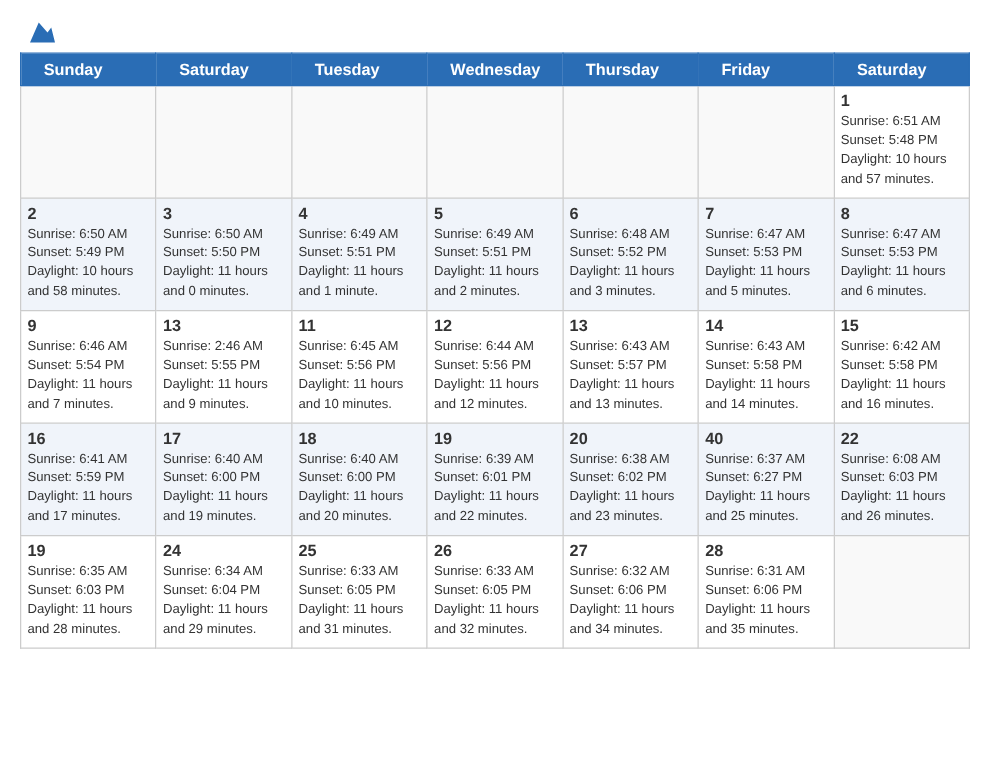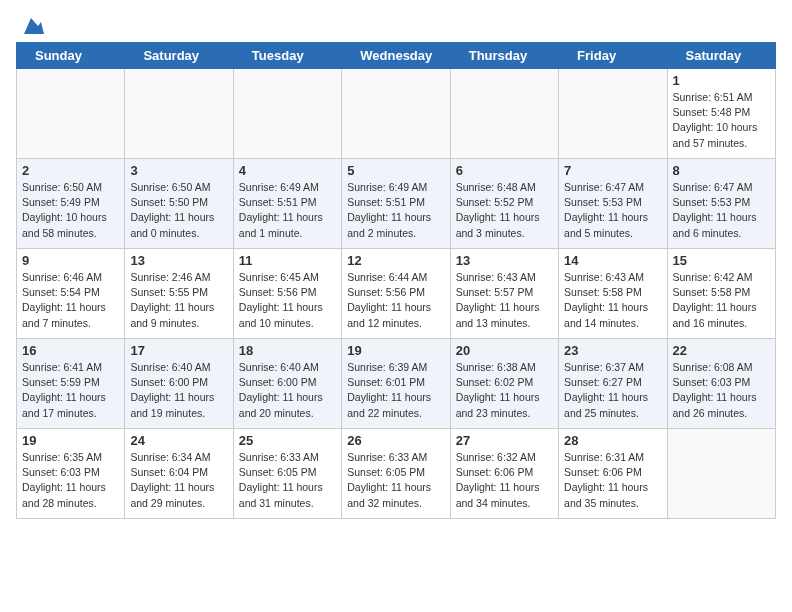--- a/index.html
+++ b/index.html
@@ -176,21 +176,21 @@
 Sunset: 6:01 PM
 Daylight: 11 hours and 22 minutes.</div>
         </td>
         <td>
           <span class="day-num">20</span>
           <div class="day-info">Sunrise: 6:38 AM
 Sunset: 6:02 PM
 Daylight: 11 hours and 23 minutes.</div>
         </td>
         <td>
-          <span class="day-num">23</span>
+          <span class="day-num">40</span>
           <div class="day-info">Sunrise: 6:37 AM
 Sunset: 6:27 PM
 Daylight: 11 hours and 25 minutes.</div>
         </td>
         <td>
           <span class="day-num">22</span>
           <div class="day-info">Sunrise: 6:08 AM
 Sunset: 6:03 PM
 Daylight: 11 hours and 26 minutes.</div>
         </td>

